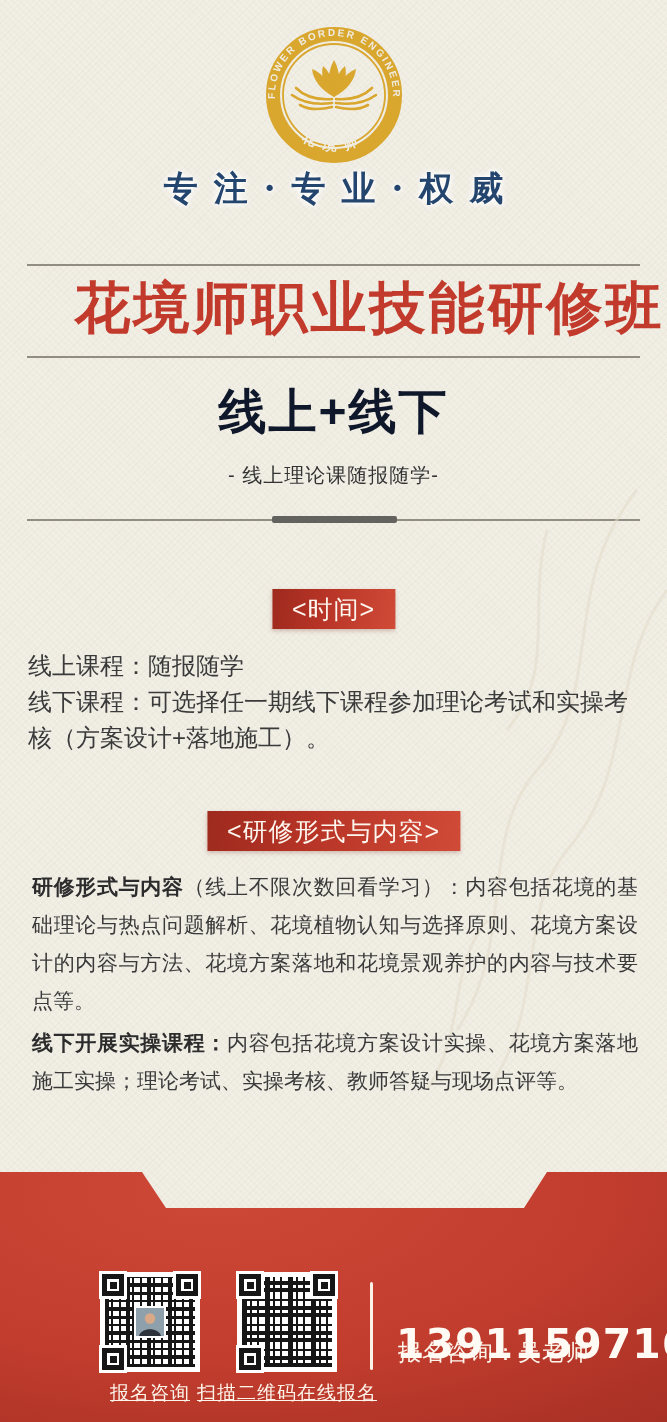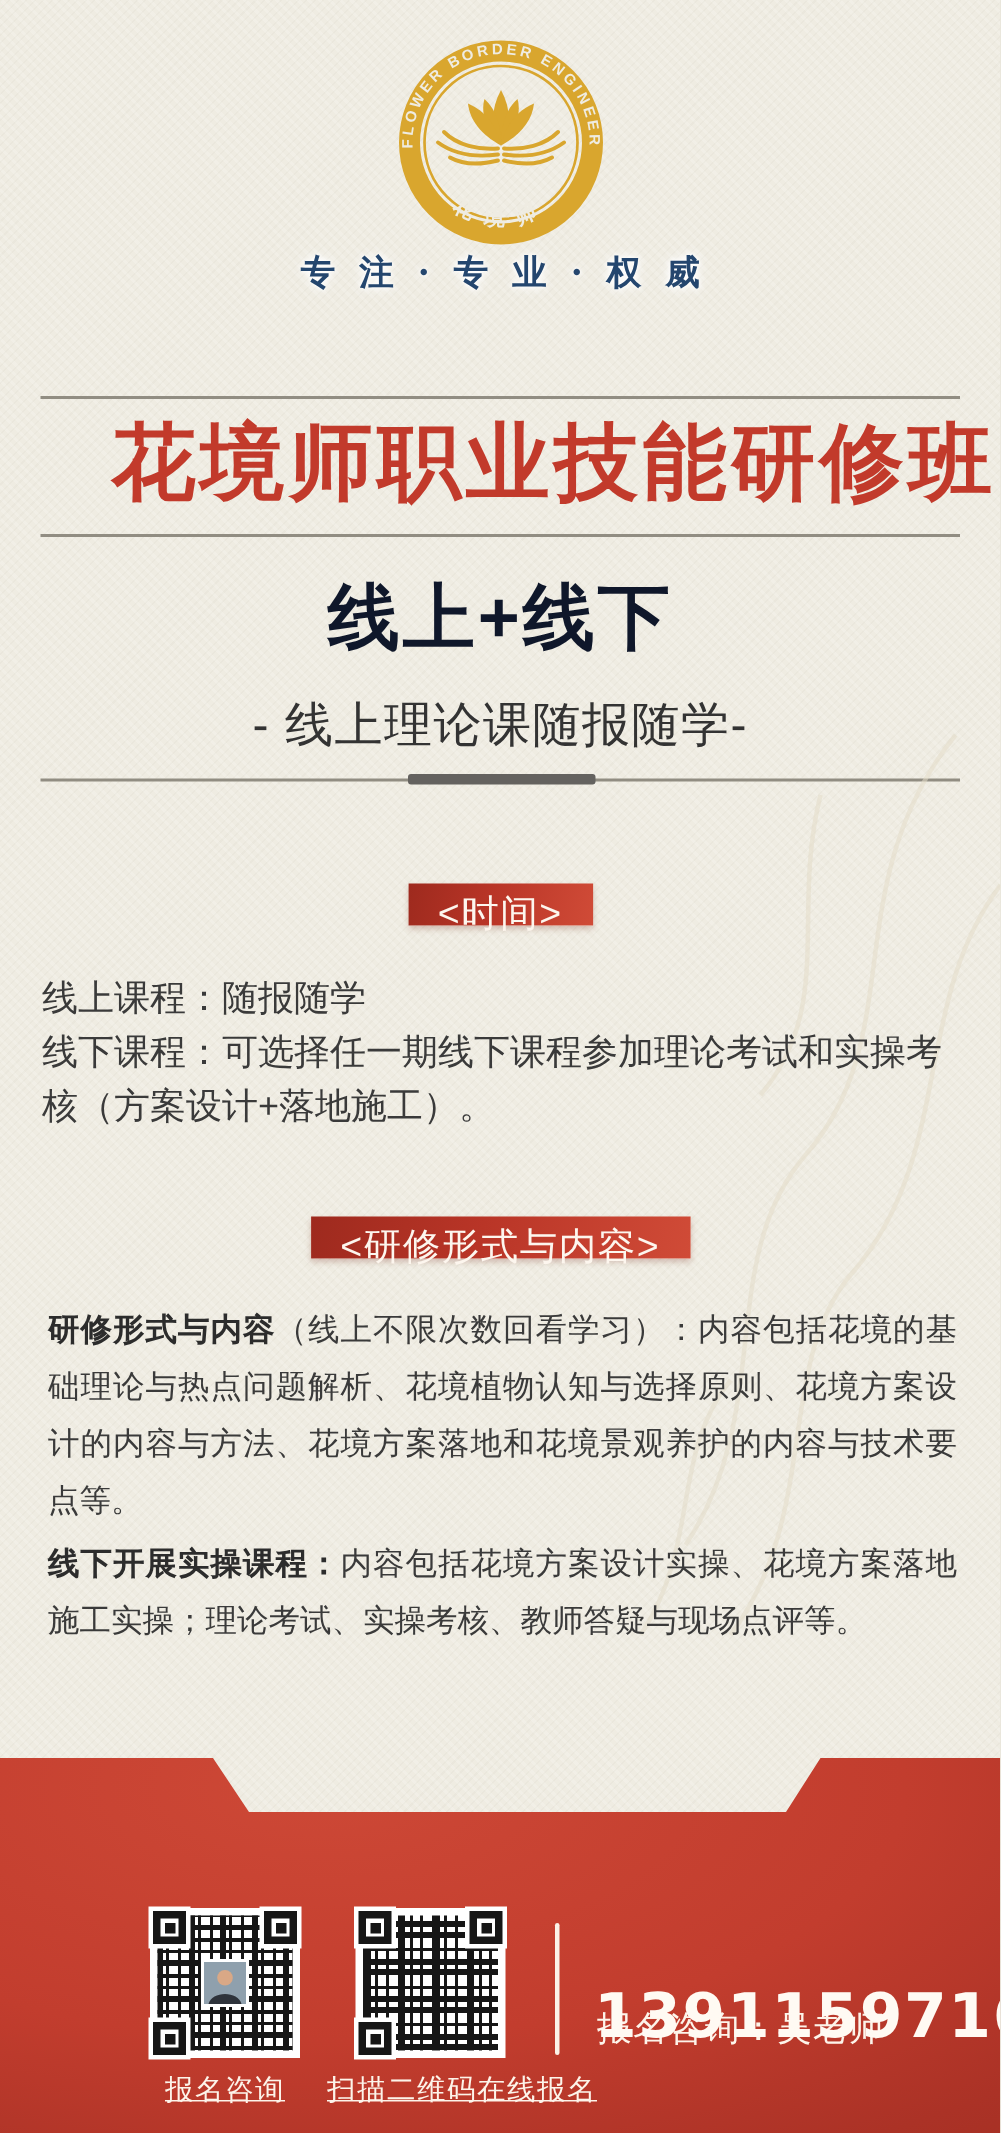--- a/index.html
+++ b/index.html
@@ -14,45 +14,45 @@
     background:
       repeating-linear-gradient(45deg, rgba(255,255,255,.16) 0 2px, transparent 2px 5px),
       repeating-linear-gradient(-45deg, rgba(124,114,92,.04) 0 1px, transparent 1px 4px);
   }
   
   .logo{position:absolute;left:265px;top:26px;width:138px;height:138px;}
   
   .tagline{
     position:absolute;left:0;top:166px;width:667px;text-align:center;
     font-family:"DejaVu Serif","Liberation Serif",serif;
-    font-size:23px;font-weight:bold;color:#24466e;letter-spacing:16px;text-indent:16px;
+    font-size:34px;font-weight:bold;color:#24466e;letter-spacing:16px;text-indent:16px;
     text-shadow:0 0 3px #fff,0 0 6px #fff,0 0 9px #fff;
   }
   
   .rule{position:absolute;left:27px;width:613px;height:2px;background:#918d82;}
   .rule-1{top:264px;} .rule-2{top:356px;} .rule-3{top:519px;}
   .rule-thick{position:absolute;left:272px;top:516px;width:125px;height:7px;background:#64625f;border-radius:2px;}
   
   .title{
     position:absolute;left:0;top:276px;width:667px;text-align:center;
     font-size:56px;font-weight:900;letter-spacing:3px;color:#c23a2b;line-height:64px;padding-left:36px;
   }
   .mode-heading{
     position:absolute;left:0;top:380px;width:667px;text-align:center;
     font-size:48px;font-weight:900;letter-spacing:2px;color:#0f172a;
   }
   .mode-sub{
     position:absolute;left:0;top:462px;width:667px;text-align:center;
-    font-size:32px;color:#333;letter-spacing:1px;
+    font-size:20px;color:#333;letter-spacing:1px;
   }
   
   .badge{
     position:absolute;left:50%;transform:translateX(-50%);
     background:linear-gradient(100deg,#9e2a1e 0%,#b93527 45%,#d04b37 100%);
-    color:#fdf6ee;font-size:25px;line-height:40px;height:28px;padding:0 20px;
+    color:#fdf6ee;font-size:25px;line-height:40px;height:40px;padding:0 20px;
     letter-spacing:1px;box-shadow:0 2px 4px rgba(120,40,25,.25);
   }
   .badge-time{top:589px;}
   .badge-content{top:795px;margin-top:16px;}
   
   .time-text{
     position:absolute;left:28px;top:648px;width:611px;text-align:left;
     font-size:24px;line-height:36px;color:#3a3a3a;
   }
   
@@ -88,21 +88,21 @@
   .qrf::after{content:"";position:absolute;inset:2.5px;background:#161616;}
   .qrf-tl{top:2px;left:2px;} .qrf-tr{top:2px;right:2px;} .qrf-bl{bottom:2px;left:2px;}
   .qr-avatar{
     position:absolute;left:50%;top:50%;width:28px;height:28px;transform:translate(-50%,-50%);
     border:2px solid #fff;box-sizing:content-box;background:#8fa0ad;overflow:hidden;
   }
   .qr-label{
     position:absolute;top:208px;color:#fdf4ea;font-size:19px;letter-spacing:1px;text-align:center;text-decoration:underline;
   }
   .qr-label-left{left:100px;width:100px;}
-  .qr-label-right{left:192px;width:190px;margin-left:21px;}
+  .qr-label-right{left:192px;width:190px;}
   .divider{position:absolute;left:370px;top:110px;width:3px;height:88px;background:#fbf2e8;border-radius:2px;}
   .contact-label{position:absolute;left:398px;top:136px;font-size:23px;color:#fdf4ea;letter-spacing:1px;margin-top:29px;}
   .contact-phone{position:absolute;left:396px;top:148px;font-size:41px;font-weight:800;color:#fffaf3;letter-spacing:1px;
     font-family:"DejaVu Sans","Liberation Sans",sans-serif;}
 </style>
 </head>
 <body>
 
 <div class="page">
 

